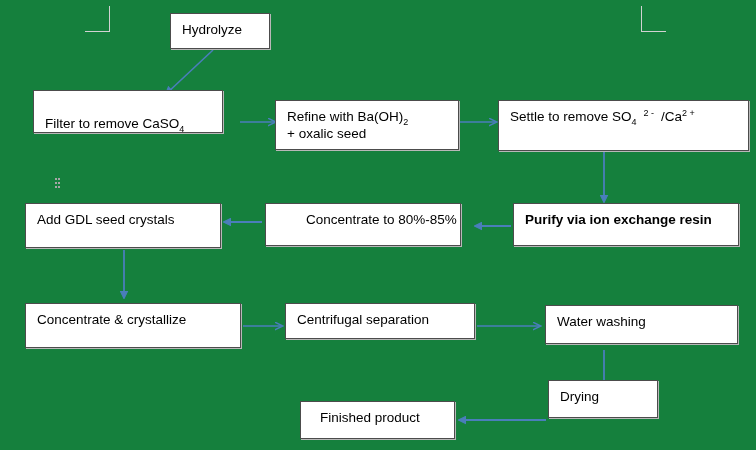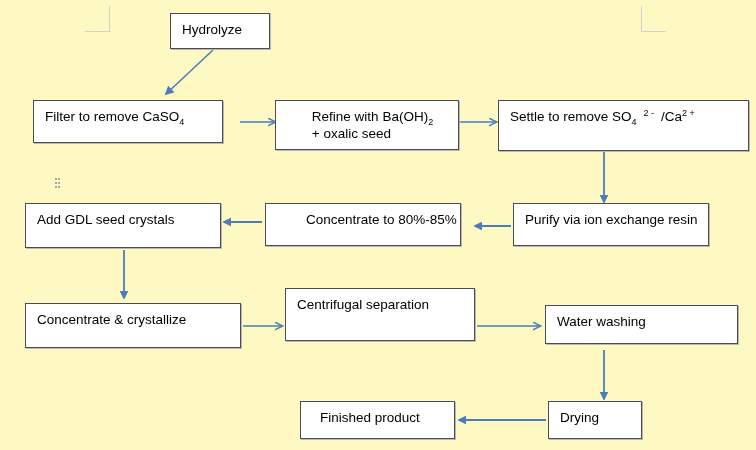--- a/index.html
+++ b/index.html
@@ -9,21 +9,21 @@
     background: #ffffff;
   }
   body {
     font-family: "Liberation Sans", sans-serif;
     color: #000000;
   }
   #canvas {
     position: relative;
     width: 756px;
     height: 450px;
-    background: #fef9c3;
+    background: #15803d;
     overflow: hidden;
   }
 
   
   .node {
     position: absolute;
     box-sizing: border-box;
     background: #ffffff;
     border: 1px solid #4c4c4c;
     box-shadow: 1px 1px 0 #b8b8b8;
@@ -143,57 +143,57 @@
 
     <line x1="604" y1="350" x2="604" y2="399" stroke="#4a7ebb" stroke-width="1.8" marker-end="url(#ah-f)"></line>
 
     <line x1="546" y1="420" x2="459" y2="420" stroke="#4a7ebb" stroke-width="1.8" marker-end="url(#ah-f)"></line>
   </svg>
 
   <div class="node" style="left:170px; top:13px; width:100px; height:36px;">
     <span class="label">Hydrolyze</span>
   </div>
 
-  <div class="node" style="left:33px; top:100px; width:190px; height:43px;">
+  <div class="node" style="left:33px; top:90px; width:190px; height:43px;align-items:flex-end;">
     <span class="label"><span>Filter to remove CaSO</span><sub>4</sub></span>
   </div>
 
-  <div class="node" style="left:275px; top:100px; width:184px; height:50px;justify-content:center;">
+  <div class="node" style="left:275px; top:100px; width:184px; height:50px;">
     <span class="label"><span>Refine with Ba(OH)</span><sub>2</sub><br><span>+ oxalic seed</span></span>
   </div>
 
   <div class="node" style="left:498px; top:100px; width:251px; height:51px;">
     <span class="label"><span>Settle to remove SO</span><sub>4</sub><span class="gap"></span><sup>2 -</sup><span class="gap"></span><span>/Ca</span><sup>2 +</sup></span>
   </div>
 
-  <div class="node" style="left:513px; top:203px; width:196px; height:43px;">
+  <div class="node" style="left:513px; top:203px; width:226px; height:43px;font-weight:bold;">
     <span class="label">Purify via ion exchange resin</span>
   </div>
 
   <div class="node" style="left:265px; top:203px; width:196px; height:43px;padding-left:40px;">
     <span class="label">Concentrate to 80%-85%</span>
   </div>
 
   <div class="node" style="left:25px; top:203px; width:196px; height:45px;">
     <span class="label">Add GDL seed crystals</span>
   </div>
 
   <div class="node" style="left:25px; top:303px; width:216px; height:45px;">
     <span class="label">Concentrate &amp; crystallize</span>
   </div>
 
-  <div class="node" style="left:285px; top:288px; width:190px; height:53px;">
+  <div class="node" style="left:285px; top:303px; width:190px; height:36px;">
     <span class="label">Centrifugal separation</span>
   </div>
 
   <div class="node" style="left:545px; top:305px; width:193px; height:39px;">
     <span class="label">Water washing</span>
   </div>
 
-  <div class="node" style="left:548px; top:401px; width:94px; height:38px;">
+  <div class="node" style="left:548px; top:380px; width:110px; height:38px;">
     <span class="label">Drying</span>
   </div>
 
   <div class="node" style="left:300px; top:401px; width:155px; height:38px;padding-left:19px;">
     <span class="label">Finished product</span>
   </div>
 
 </div>
 
 </body></html>

